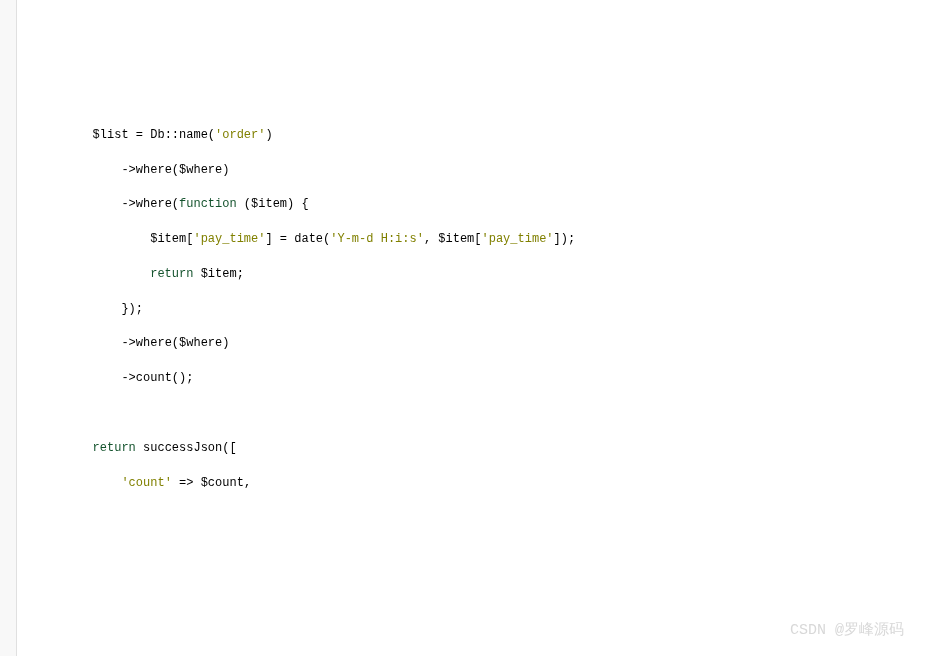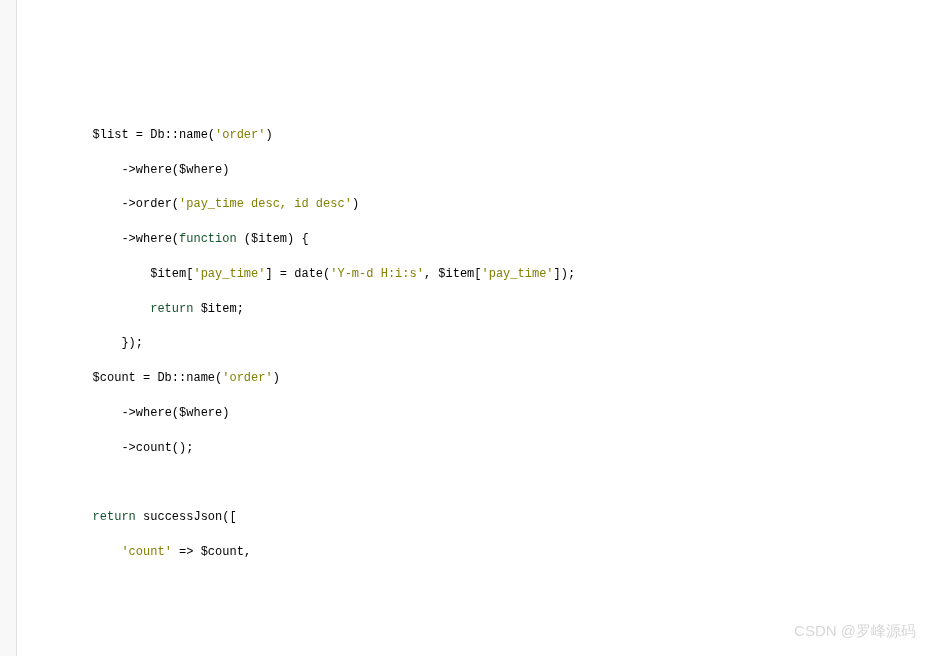--- a/index.html
+++ b/index.html
@@ -13,23 +13,23 @@
       color: #000000;
     }
     .line { display: block; }
     .kw { color: #14532d; font-weight: normal; }
     .str { color: #808000; }
     .num { color: #000080; }
     .op { color: #000000; }
     .watermark {
       position: fixed;
       bottom: 14px;
-      right: 16px;
+      right: 28px;
       color: #d8d8d8;
-      font-family: Liberation Sans, sans-serif;
+      font-family: Liberation Mono, monospace;
       font-size: 15px;
       white-space: nowrap;
     }
     .gutter {
       position: absolute;
       left: 0;
       top: 0;
       width: 17px;
       height: 100%;
       background: #f8f8f8;
@@ -39,26 +39,24 @@
 </head>
 <body>
 
 
 
 <div class="gutter"></div>
 
 <div>
 <span class="line"><span>        </span><span>$list = Db</span><span class="op">::</span><span>name</span><span>(</span><span class="str">'order'</span><span>)</span></span>
 <span class="line"><span>            </span><span>-&gt;</span><span>where</span><span>(</span><span>$where</span><span>)</span></span>
-<span class="line"><span>            </span><span>-&gt;</span><span>order</span><span>(</span><span class="str">'pay_time desc, id desc'</span><span>)</span></span>
 <span class="line"><span>            </span><span>-&gt;</span><span>where</span><span>(</span><span class="kw">function</span><span> </span><span>(</span><span>$item</span><span>) {</span></span>
 <span class="line"><span>                </span><span>$item</span><span>[</span><span class="str">'pay_time'</span><span>] = date(</span><span class="str">'Y-m-d H:i:s'</span><span>, </span><span>$item</span><span>[</span><span class="str">'pay_time'</span><span>]);</span></span>
 <span class="line"><span>                </span><span class="kw">return</span><span> </span><span>$item</span><span>;</span></span>
 <span class="line"><span>            </span><span>});</span></span>
-<span class="line"><span>        </span><span>$count = Db</span><span class="op">::</span><span>name</span><span>(</span><span class="str">'order'</span><span>)</span></span>
 <span class="line"><span>            </span><span>-&gt;</span><span>where</span><span>(</span><span>$where</span><span>)</span></span>
 <span class="line"><span>            </span><span>-&gt;</span><span>count</span><span>();</span></span>
 <span class="line"><span></span></span>
 <span class="line"><span></span></span>
 <span class="line"><span>        </span><span class="kw">return</span><span> </span><span>successJson</span><span>([</span></span>
 <span class="line"><span>            </span><span class="str">'count'</span><span> </span><span>=&gt;</span><span> </span><span>$count</span><span>,</span></span>
 
 
 
 <span class="line"><span></span></span>

